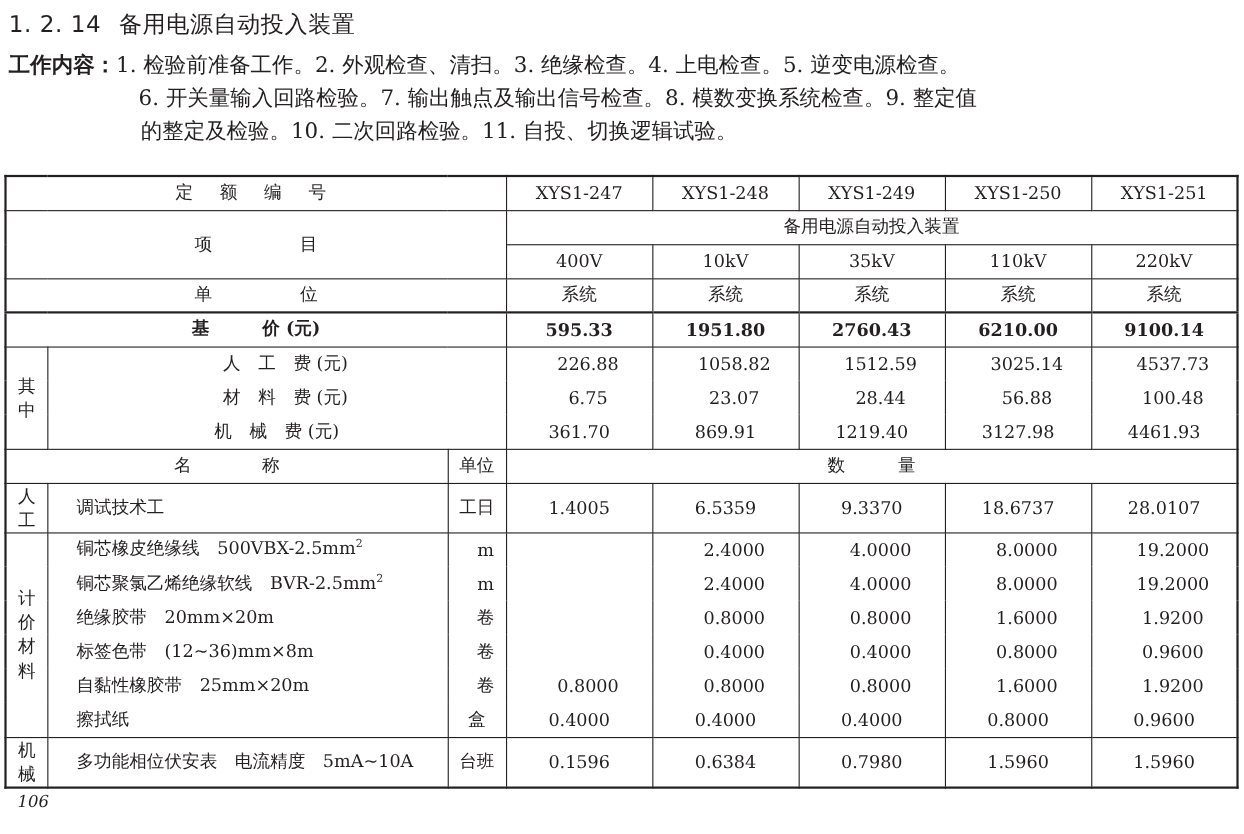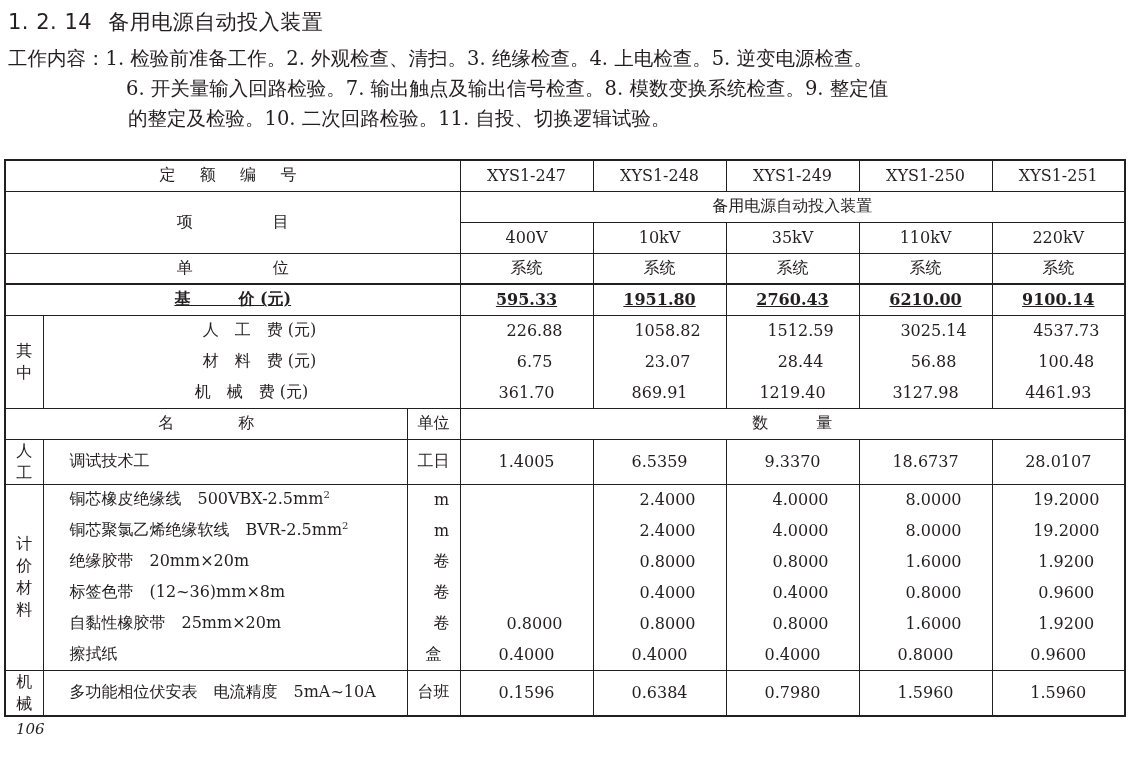--- a/index.html
+++ b/index.html
@@ -1,29 +1,29 @@
 <!DOCTYPE html>
 <html><head>
 <meta charset="utf-8">
 <style>
   html, body { margin: 0; padding: 0; background: #ffffff; }
   body { width: 1131px; height: 758px; position: relative; overflow: hidden; color: #231f20; font-family: "DejaVu Serif", "Liberation Serif", serif; }
   .title { position: absolute; left: 8px; top: 8px; font-size: 21px; font-family: "DejaVu Sans", "Liberation Sans", sans-serif; letter-spacing: 0.5px; }
   .title .num { margin-right: 16px; }
   .work { position: absolute; left: 8px; top: 44px; width: 1120px; font-size: 19.5px; line-height: 30px; }
-  .work .lbl { font-family: "DejaVu Sans", "Liberation Sans", sans-serif; font-weight: normal; }
+  .work .lbl { font-family: "DejaVu Sans", "Liberation Sans", sans-serif; font-weight: bold; }
   .work .l { white-space: nowrap; }
   .work .l2 { padding-left: 118px; }
   .work .l3 { padding-left: 120px; }
   table { position: absolute; left: 4px; top: 159px; width: 1120px; border-collapse: collapse; font-size: 16px; table-layout: fixed; }
   td { border: 1px solid #231f20; text-align: center; height: 29px; padding: 0; }
   .thick-b td { border-bottom: 2px solid #231f20; }
   .nb-t { border-top: none !important; }
   .nb-b { border-bottom: none !important; padding-left: 16px; }
-  .bold { font-weight: bold; text-decoration: underline; }
+  .bold { font-weight: bold; }
   .lft { text-align: left; padding-left: 26px; }
   .sp { letter-spacing: 0.6em; margin-left: 36px; }
   .vert { line-height: 22px; }
   sup { font-size: 10px; }
   .outer { border: 2px solid #231f20; }
   .page { position: absolute; left: 16px; top: 720px; font-size: 15px; font-style: italic; font-family: "DejaVu Serif", "Liberation Serif", serif; }
 </style>
 </head>
 <body>
 

